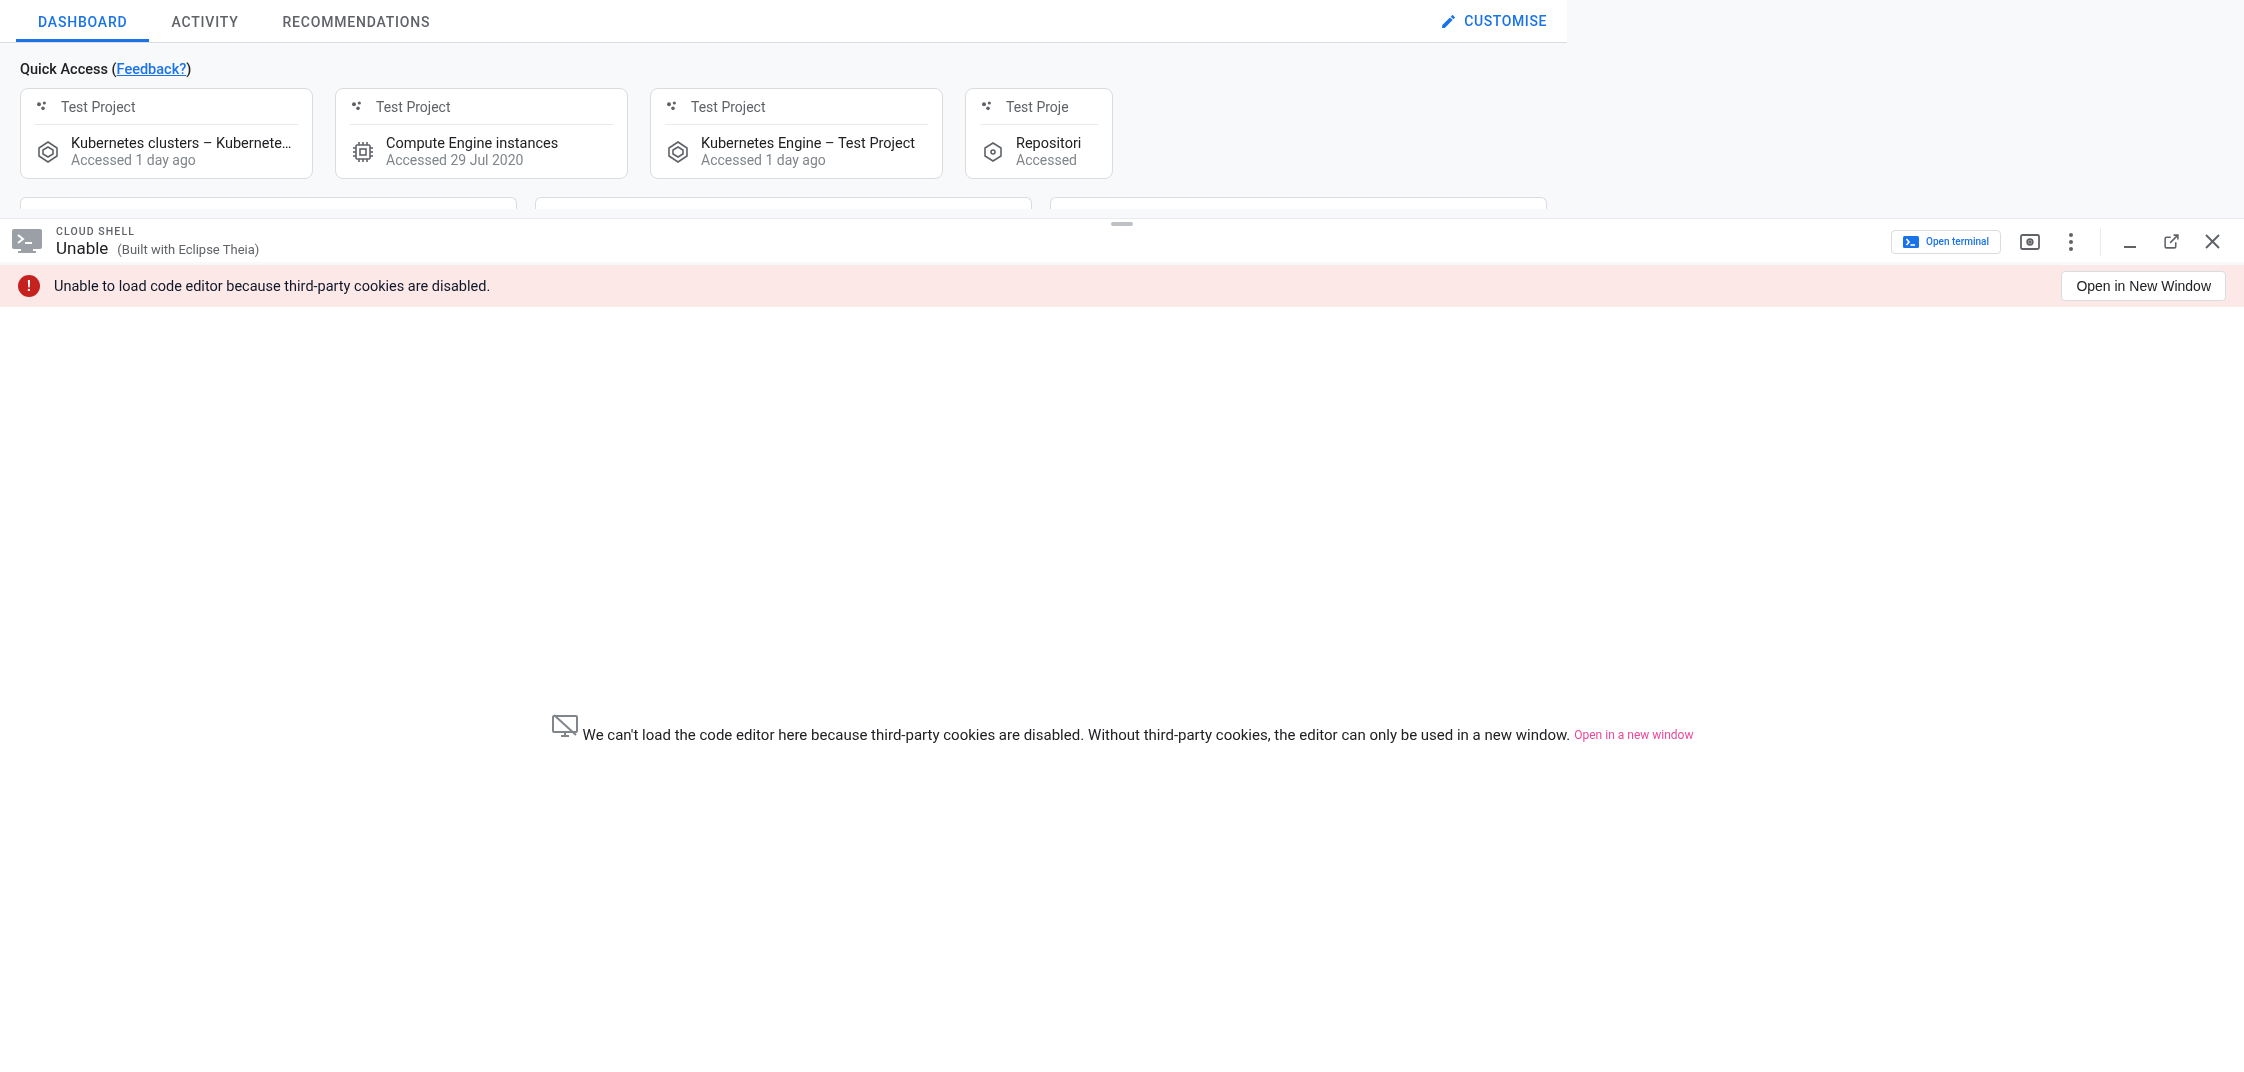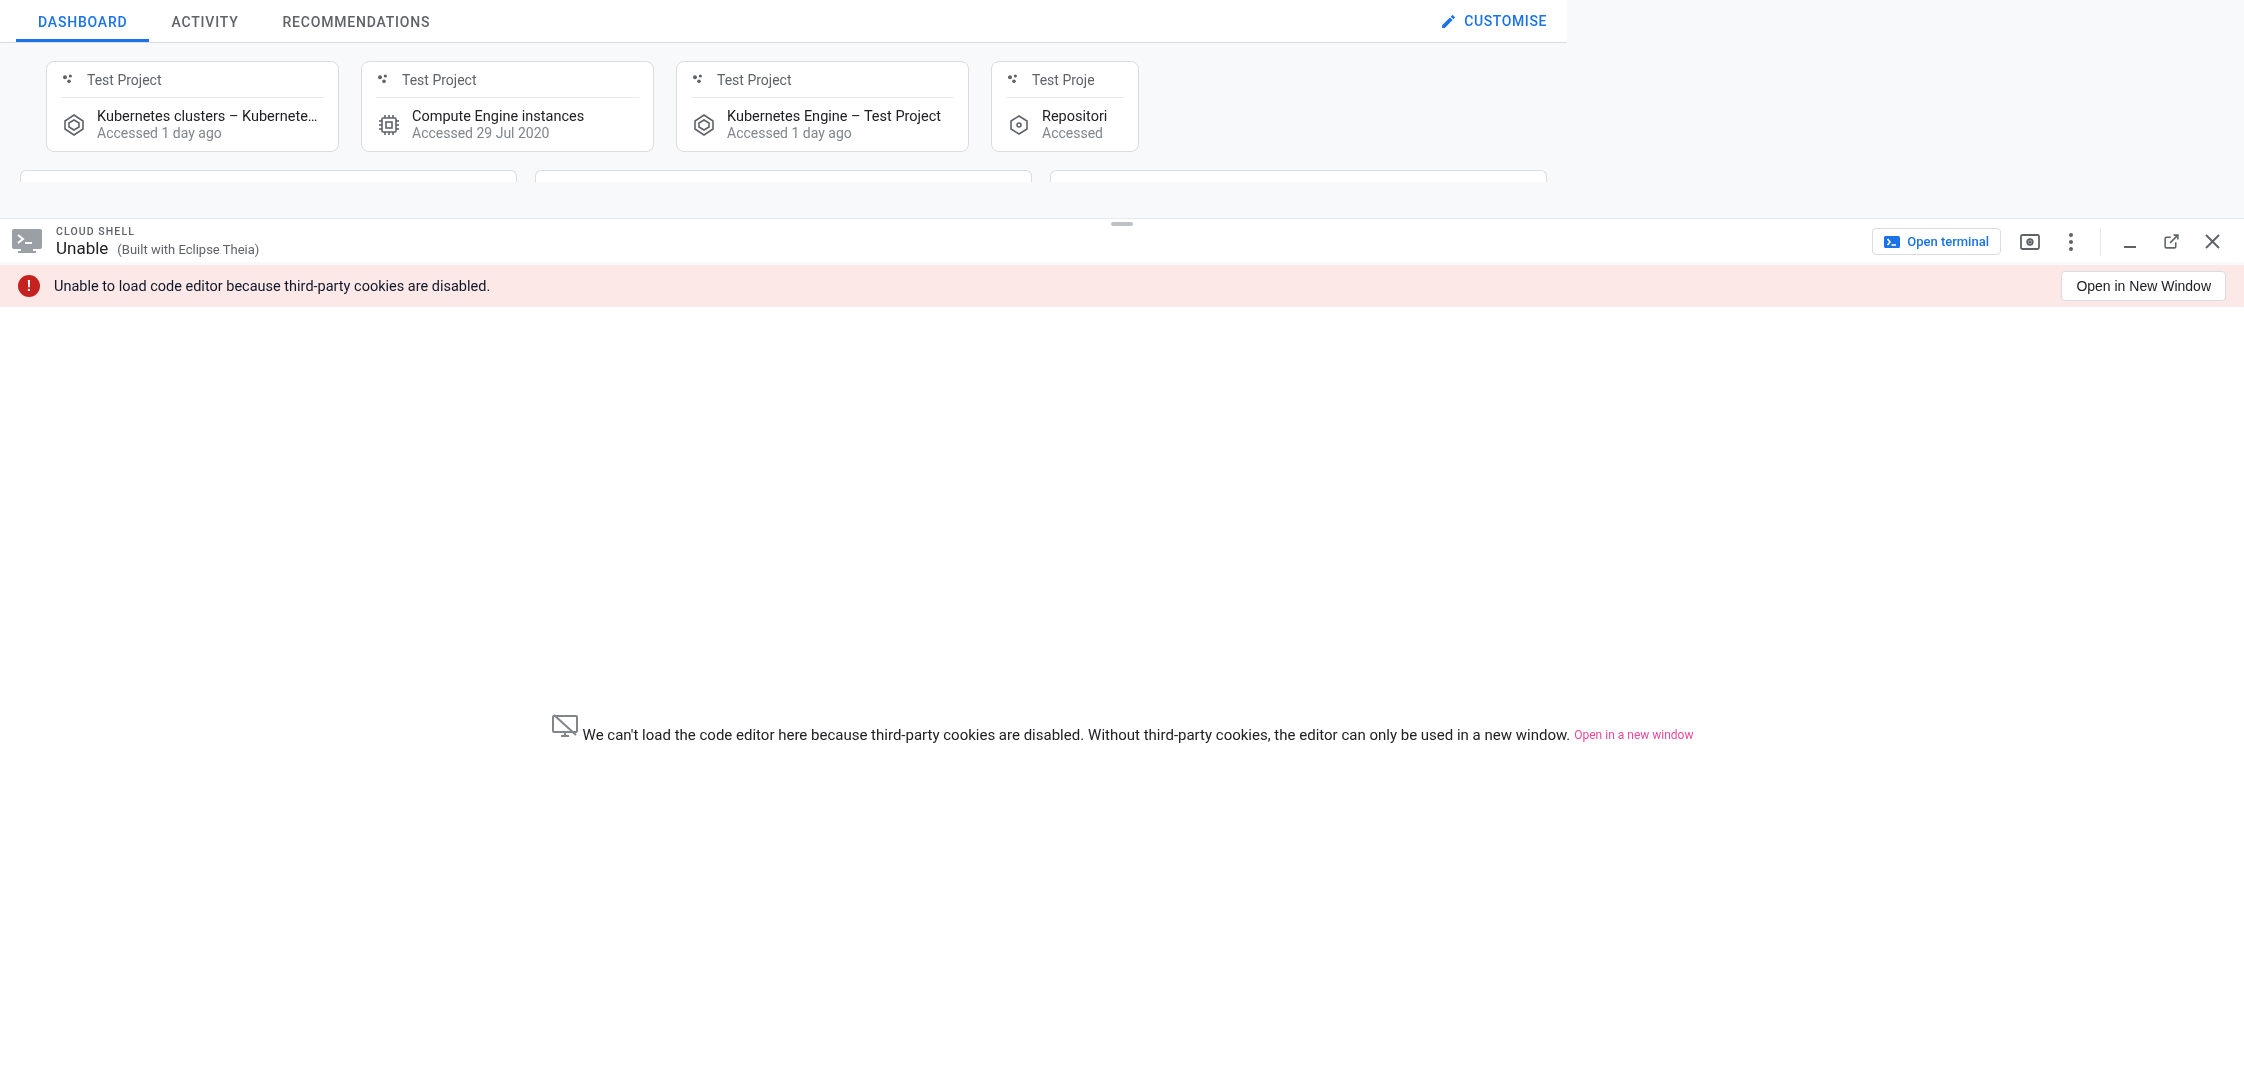--- a/index.html
+++ b/index.html
@@ -55,21 +55,20 @@
       margin-bottom: 10px;
     }
     .qa-header a {
       color: #1a73e8;
       text-decoration: underline;
     }
     .qa-cards {
       display: flex;
       gap: 22px;
       overflow: hidden;
-      margin-left: 26px;
     }
     .qa-card {
       background: #fff;
       border: 1px solid #dadce0;
       border-radius: 8px;
       width: 293px;
       flex: 0 0 auto;
       padding: 10px 0 10px 0;
       cursor: pointer;
     }
@@ -167,21 +166,21 @@
       gap: 17px;
     }
     .open-terminal {
       display: inline-flex;
       align-items: center;
       gap: 7px;
       color: #1a73e8;
       border: 1px solid #dadce0;
       border-radius: 4px;
       padding: 5px 11px;
-      font-size: 13px;
+      font-size: 10px;
       font-weight: 500;
       cursor: pointer;
     }
     .icon-btn {
       width: 24px; height:24px;
       display:flex;align-items:center;justify-content:center;
       color:#5f6368; cursor:pointer;
     }
     .vdivider { width:1px; height:28px; background:#e8eaed; }
     .error-banner {
@@ -239,20 +238,23 @@
     <span>
       <svg width="17" height="17" viewBox="0 0 24 24" fill="#1a73e8">
           <path d="M3 17.25V21h3.75L17.81 9.94l-3.75-3.75L3 17.25zM20.71 7.04a1 1 0 0 0 0-1.41l-2.34-2.34a1 1 0 0 0-1.41 0l-1.83 1.83 3.75 3.75 1.83-1.83z"></path>
         </svg>
     </span>
     <span>CUSTOMISE</span>
   </div>
 </div>
 
 <div class="quick-access-section">
+  <div class="qa-header">
+    <span>Quick Access (</span><a href="#">Feedback?</a><span>)</span>
+  </div>
   <div class="qa-cards">
 
     <div class="qa-card">
       <div class="qa-card-head">
         <span>
             <svg width="16" height="16" viewBox="0 0 24 24" fill="#5f6368">
               <circle cx="6" cy="8" r="3"></circle>
               <circle cx="14" cy="6" r="2.4"></circle>
               <circle cx="12" cy="14" r="2.7"></circle>
             </svg>

